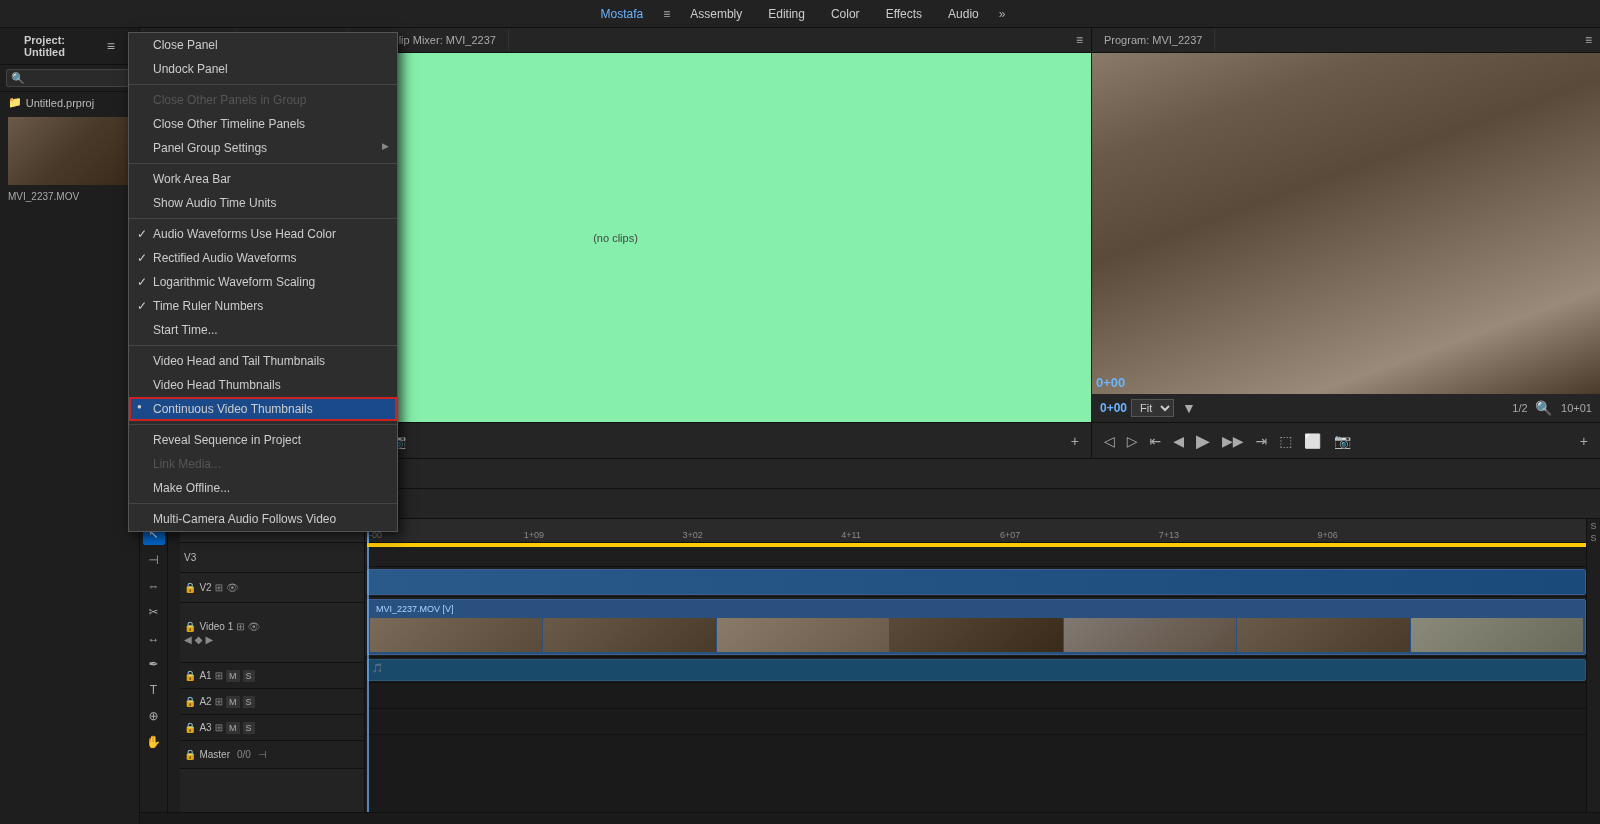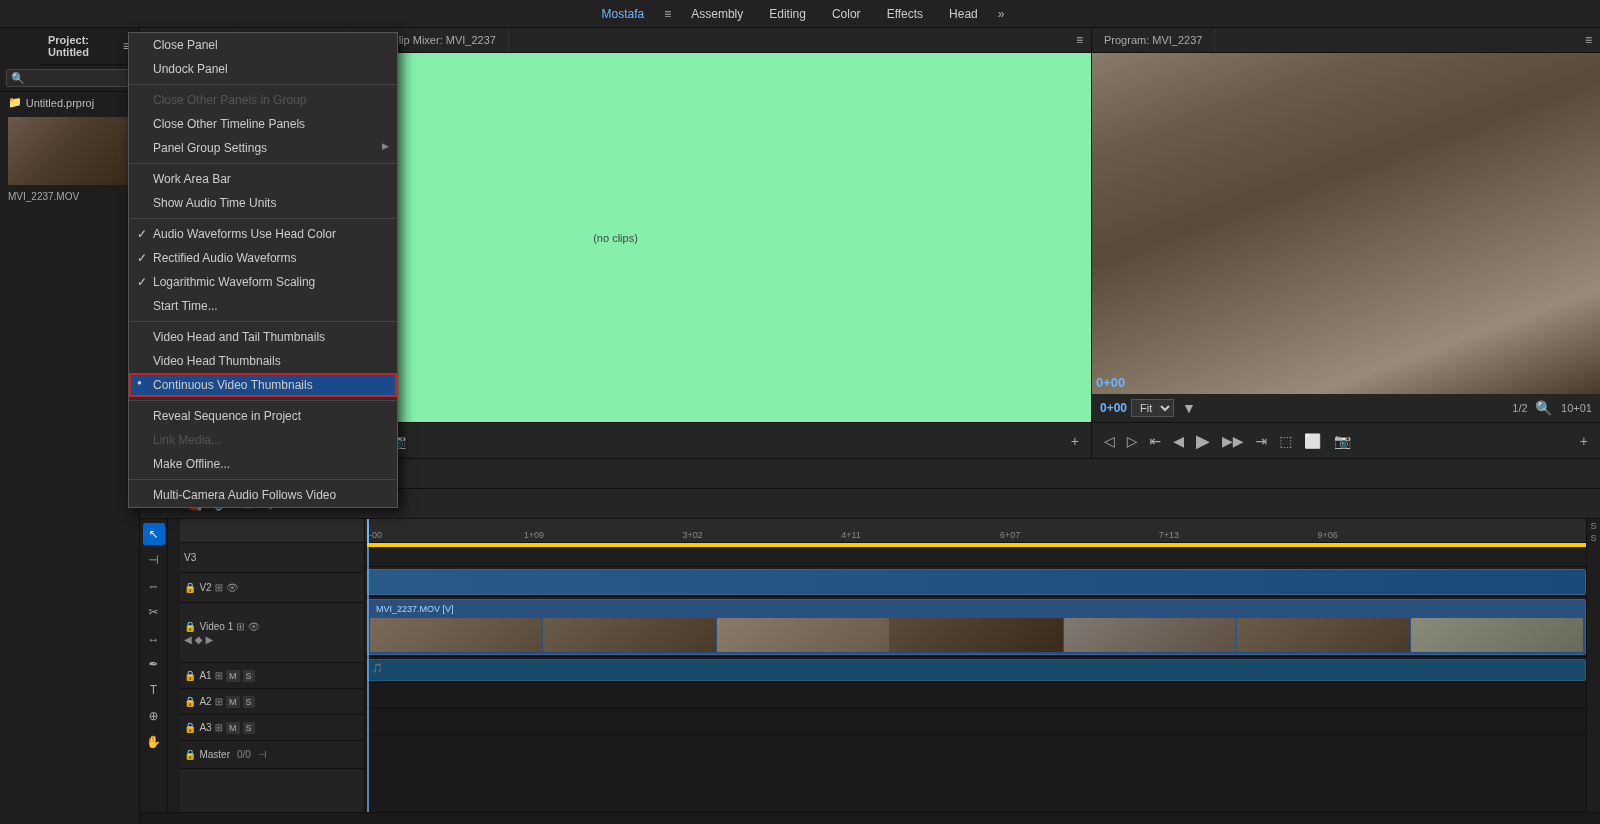--- a/index.html
+++ b/index.html
@@ -52,24 +52,23 @@
     .left-sidebar {
       width: 140px;
       background: #1e1e1e;
       border-right: 1px solid #111;
       display: flex;
       flex-direction: column;
     }
     .sidebar-header {
       display: flex;
       align-items: center;
-      justify-content: flex-start;
-      padding: 6px 8px;
-      border-bottom: 1px solid #111;
-      margin-left: 40px;
+      justify-content: flex-end;
+      padding: 6px 24px;
+      border-bottom: 1px solid #111;
     }
     .sidebar-title {
       color: #ccc;
       font-size: 11px;
       font-weight: bold;
     }
     .sidebar-icon {
       color: #aaa;
       font-size: 14px;
       cursor: pointer;
@@ -519,21 +518,21 @@
 </head>
 <body>
 
 <div class="top-menu-bar">
   <span class="top-menu-item active">Mostafa</span>
   <span class="top-menu-icon">≡</span>
   <span class="top-menu-item">Assembly</span>
   <span class="top-menu-item">Editing</span>
   <span class="top-menu-item">Color</span>
   <span class="top-menu-item">Effects</span>
-  <span class="top-menu-item">Head</span>
+  <span class="top-menu-item">Audio</span>
   <span class="top-menu-more">»</span>
 </div>
 
 <div class="main-layout">
 
   <div class="left-sidebar">
     <div class="sidebar-header">
       <span class="sidebar-title">Project: Untitled</span>
       <span class="sidebar-icon">≡</span>
     </div>
@@ -794,20 +793,21 @@
   <div class="menu-item disabled">Close Other Panels in Group</div>
   <div class="menu-item">Close Other Timeline Panels</div>
   <div class="menu-item has-sub">Panel Group Settings</div>
   <div class="menu-separator"></div>
   <div class="menu-item">Work Area Bar</div>
   <div class="menu-item">Show Audio Time Units</div>
   <div class="menu-separator"></div>
   <div class="menu-item checked">Audio Waveforms Use Head Color</div>
   <div class="menu-item checked">Rectified Audio Waveforms</div>
   <div class="menu-item checked">Logarithmic Waveform Scaling</div>
+  <div class="menu-item checked">Time Ruler Numbers</div>
   <div class="menu-item">Start Time...</div>
   <div class="menu-separator"></div>
   <div class="menu-item">Video Head and Tail Thumbnails</div>
   <div class="menu-item">Video Head Thumbnails</div>
   <div class="menu-item highlighted bulleted">Continuous Video Thumbnails</div>
   <div class="menu-separator"></div>
   <div class="menu-item">Reveal Sequence in Project</div>
   <div class="menu-item disabled">Link Media...</div>
   <div class="menu-item">Make Offline...</div>
   <div class="menu-separator"></div>

